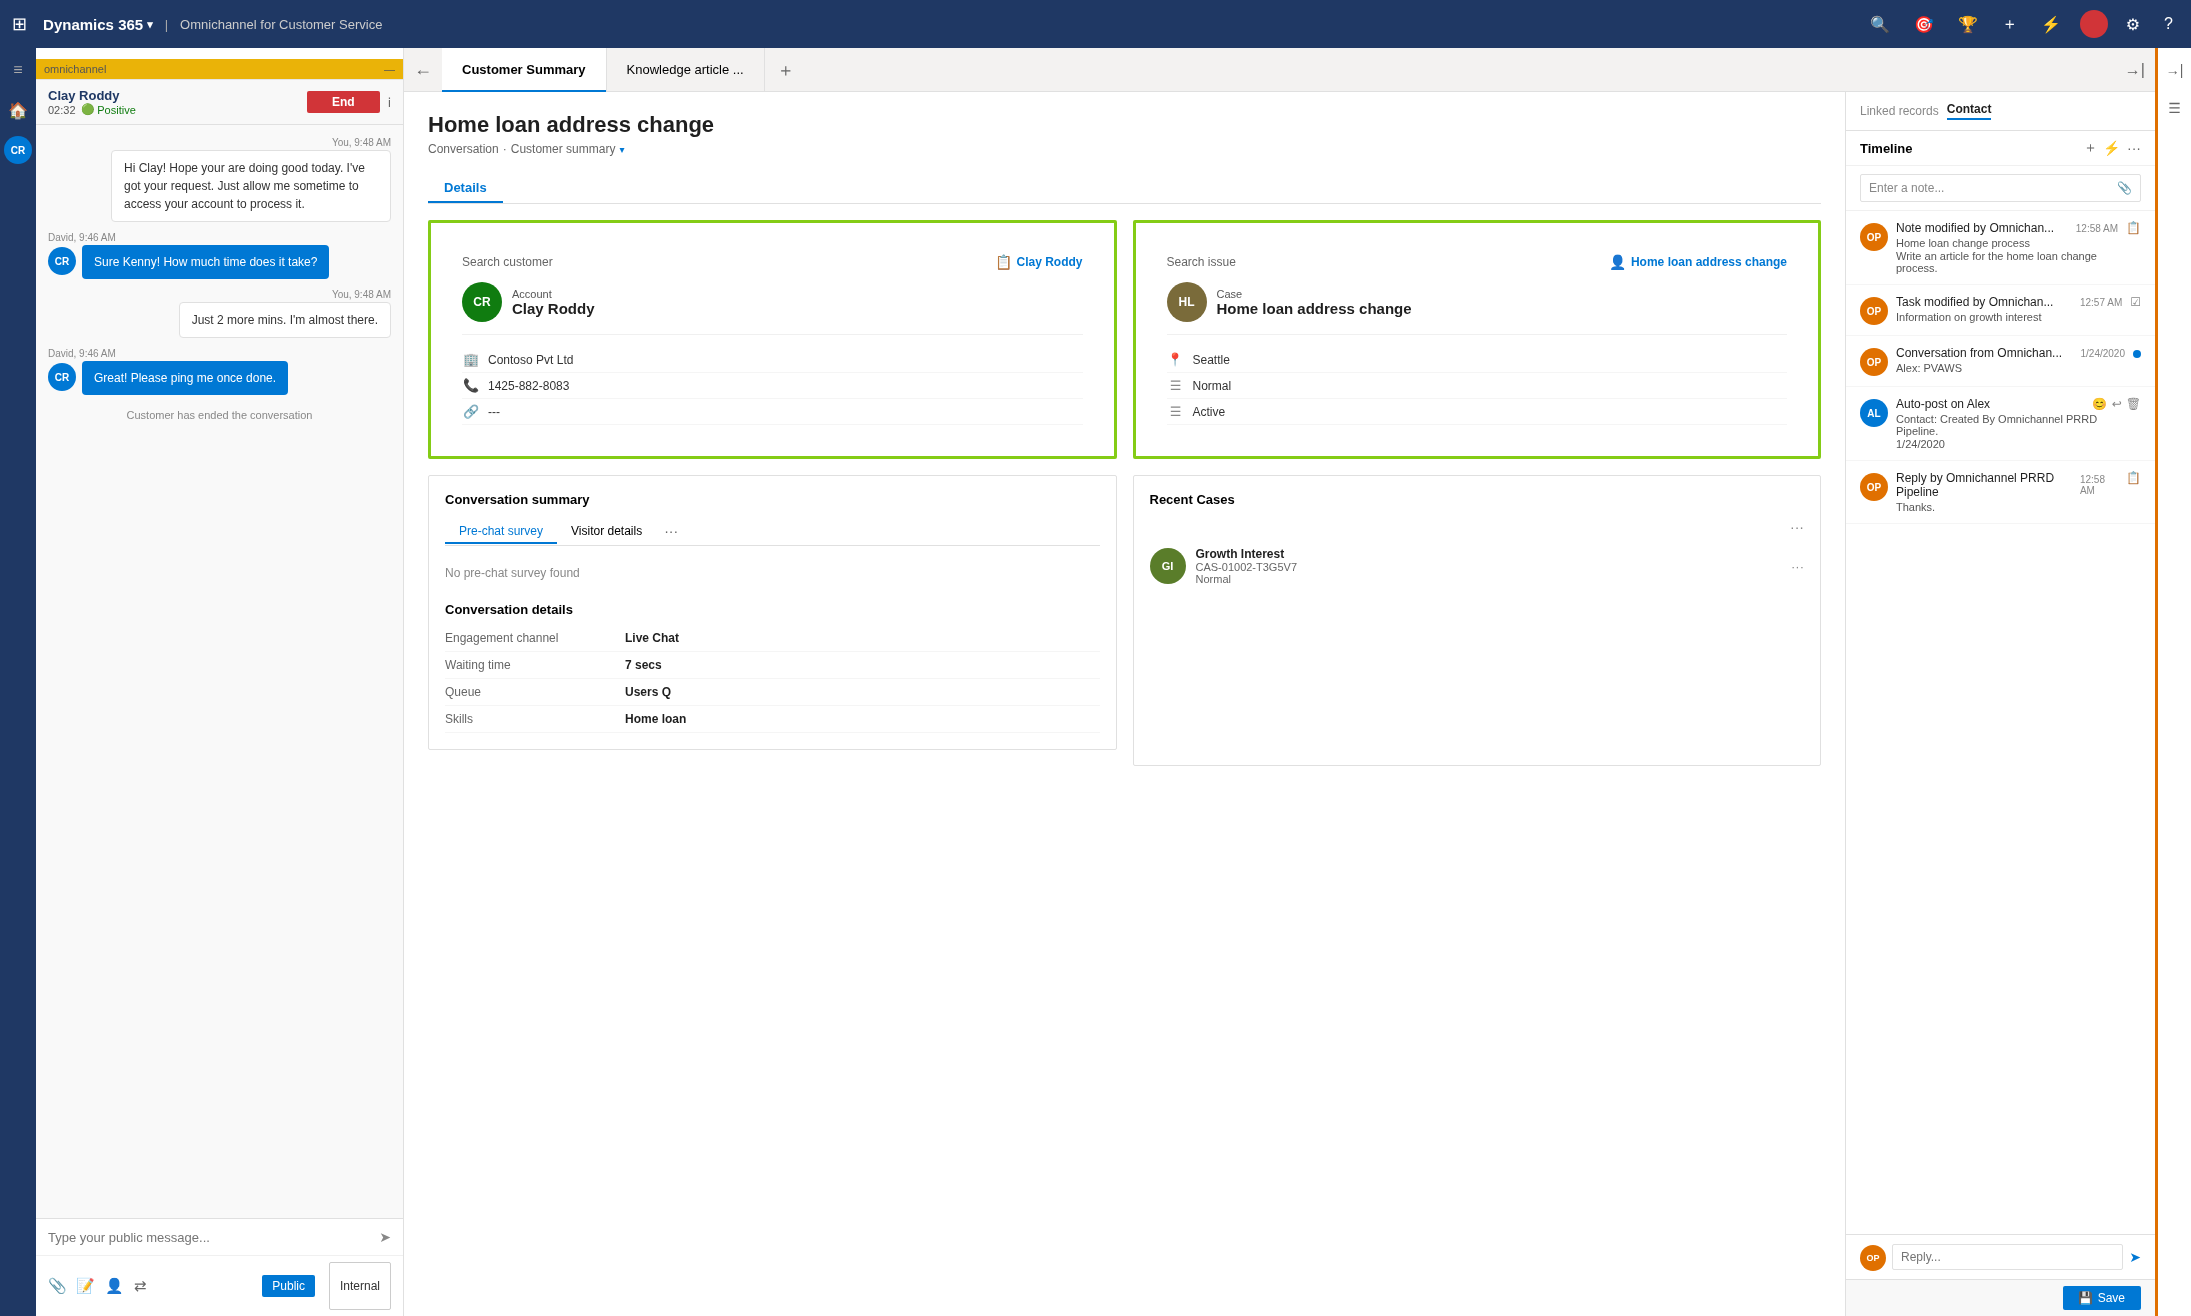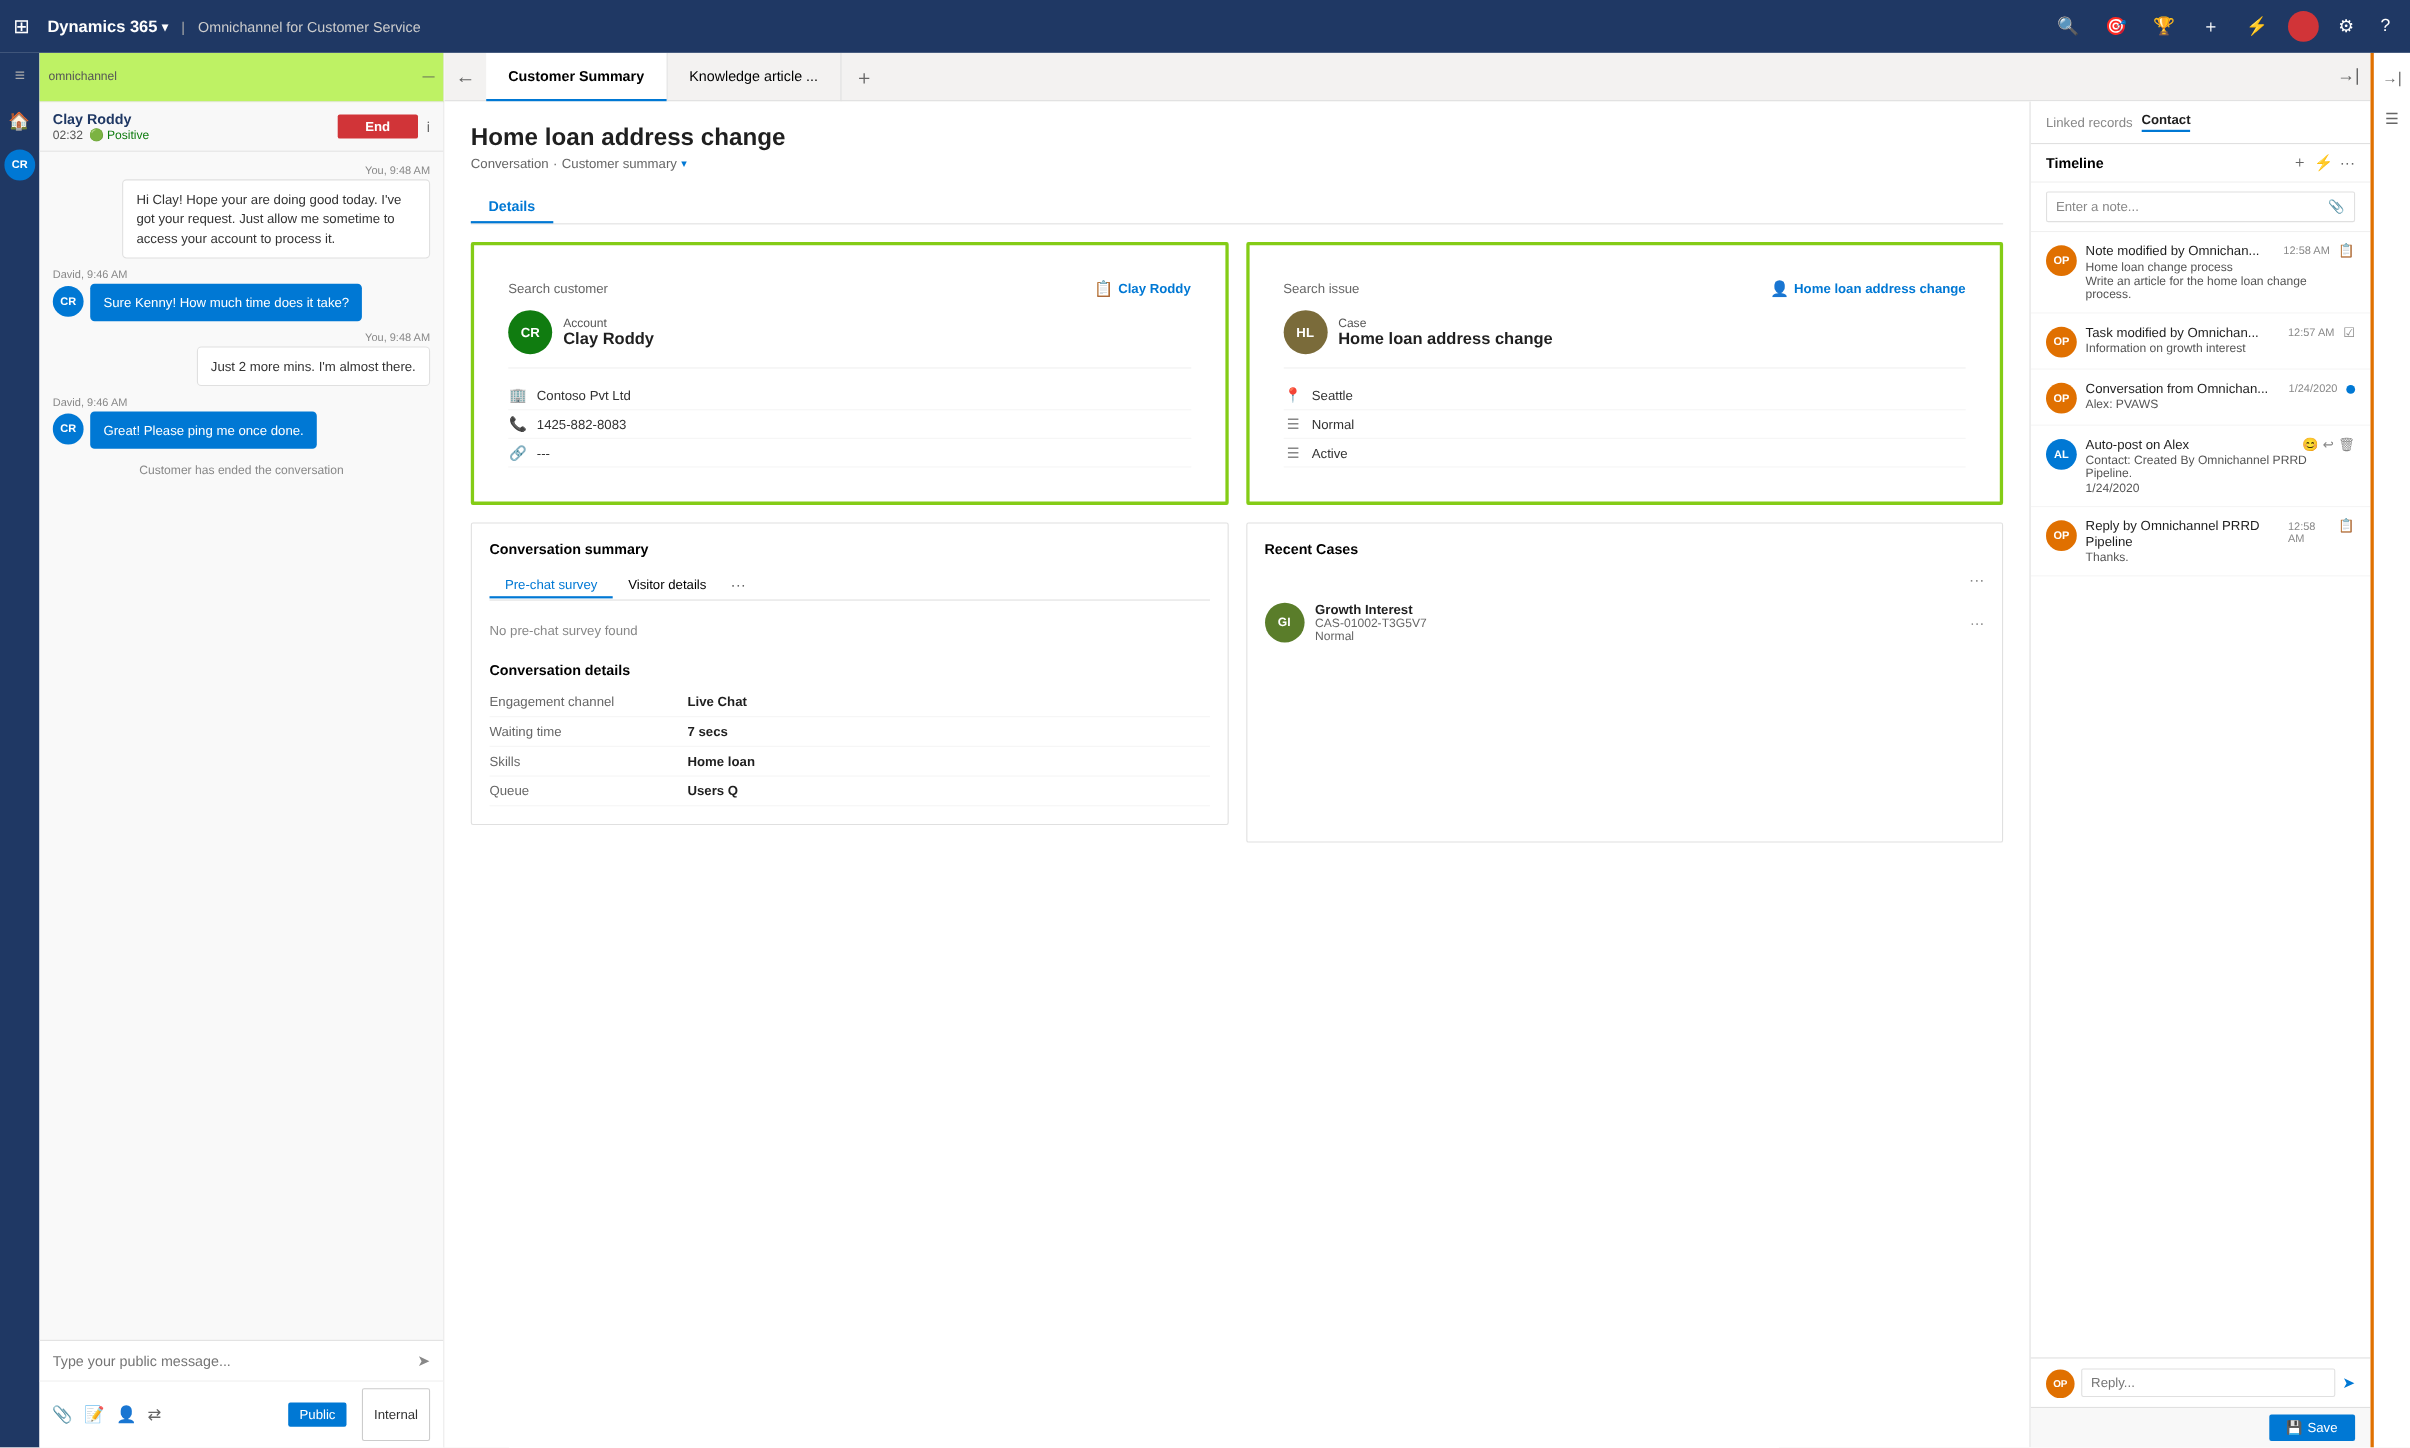--- a/index.html
+++ b/index.html
@@ -37,21 +37,21 @@
     .chat-header {
       display: flex; align-items: center; justify-content: space-between;
       padding: 8px 12px; border-bottom: 1px solid #e0e0e0; background: #f8f8f8;
     }
     .chat-header-left { display: flex; flex-direction: column; }
     .chat-header-name { font-size: 13px; font-weight: 600; color: #1f3864; }
     .chat-header-meta { display: flex; align-items: center; gap: 6px; font-size: 11px; color: #555; }
     .positive-badge { color: #107c10; font-size: 11px; display: flex; align-items: center; gap: 2px; }
     .chat-header-right { display: flex; align-items: center; gap: 8px; }
     .end-btn { background: #d13438; color: white; border: none; padding: 4px 25px; border-radius: 2px; font-size: 12px; cursor: pointer; font-weight: 600; }
-    .chat-subheader { padding: 16px 8px; font-size: 11px; color: #555; background: #bef264; border-bottom: 1px solid #e5e5e5; }
+    .chat-subheader { padding: 4px 8px; font-size: 11px; color: #555; background: #eab308; border-bottom: 1px solid #e5e5e5; margin-top: 11px; }
     .chat-messages { flex: 1; overflow-y: auto; padding: 12px; display: flex; flex-direction: column; gap: 10px; background: #f9f9f9; }
     .msg-row { display: flex; flex-direction: column; }
     .msg-row.agent { align-items: flex-end; }
     .msg-row.customer { align-items: flex-start; }
     .msg-time { font-size: 10px; color: #888; margin-bottom: 2px; }
     .msg-bubble { max-width: 280px; padding: 8px 12px; border-radius: 4px; font-size: 12px; line-height: 1.5; }
     .msg-bubble.agent-bubble { background: white; border: 1px solid #e0e0e0; color: #333; }
     .msg-bubble.customer-bubble { background: #0078d4; color: white; }
     .customer-avatar-row { display: flex; align-items: flex-start; gap: 6px; }
     .cust-av { width: 28px; height: 28px; border-radius: 50%; background: #0078d4; display: flex; align-items: center; justify-content: center; font-size: 10px; color: white; font-weight: 600; flex-shrink: 0; margin-top: 2px; }
@@ -383,26 +383,26 @@
               <div class="conv-details-title">Conversation details</div>
               <div class="conv-detail-row">
                 <span class="conv-detail-label">Engagement channel</span>
                 <span class="conv-detail-value">Live Chat</span>
               </div>
               <div class="conv-detail-row">
                 <span class="conv-detail-label">Waiting time</span>
                 <span class="conv-detail-value">7 secs</span>
               </div>
               <div class="conv-detail-row">
+                <span class="conv-detail-label">Queue</span>
+                <span class="conv-detail-value">Users Q</span>
+              </div>
+              <div class="conv-detail-row">
                 <span class="conv-detail-label">Skills</span>
                 <span class="conv-detail-value">Home loan</span>
-              </div>
-              <div class="conv-detail-row">
-                <span class="conv-detail-label">Queue</span>
-                <span class="conv-detail-value">Users Q</span>
               </div>
             </div>
           </div>
 
           <div class="recent-cases-card">
             <div class="recent-cases-title">Recent Cases</div>
             <div style="display:flex;justify-content:flex-end;margin-bottom:4px;">
               <span style="font-size:14px;color:#888;cursor:pointer;">···</span>
             </div>
             <div class="case-item">

